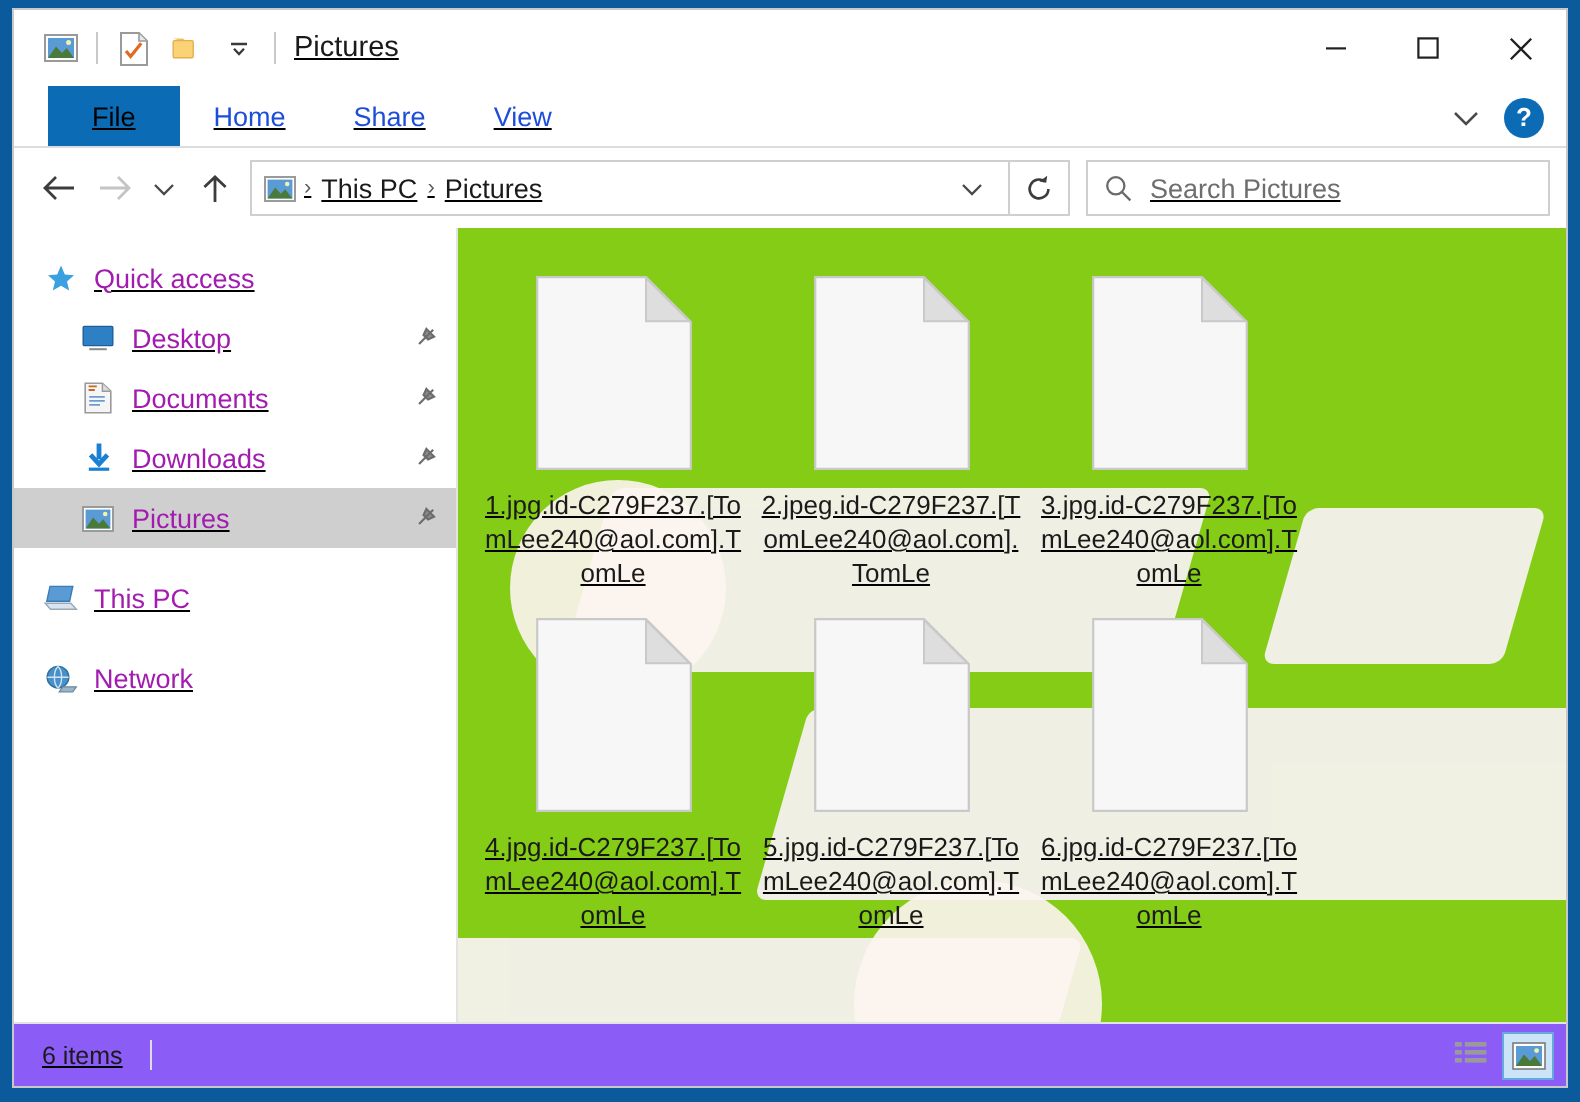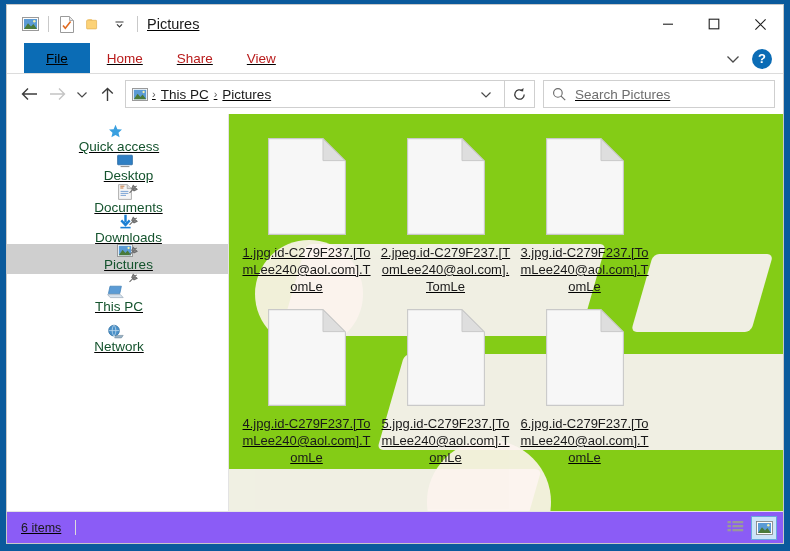--- a/index.html
+++ b/index.html
@@ -53,21 +53,21 @@
   #ribbon {
     height: 31px; min-height: 31px;
     display: flex; align-items: stretch;
     background: #ffffff;
     border-bottom: 1px solid #dcdcdc;
     position: relative;
   }
   .tab {
     display: flex; align-items: center; justify-content: center;
     padding: 0 17px;
-    font-size: 13.5px; color: #b91c1c;
+    font-size: 13.5px; color: #1d4ed8;
     white-space: nowrap;
   }
   .tab.file {
     background: #0b6cb5; color: #000000;
     margin-left: 17px;
     padding: 0 22px;
   }
   #ribbon-right {
     position: absolute; right: 6px; top: 0;
     height: 31px; display: flex; align-items: center; gap: 6px;
@@ -146,23 +146,22 @@
     width: 222px; min-width: 222px;
     background: #ffffff;
     border-right: 1px solid #e3e3e3;
     padding-top: 10px;
     position: relative; z-index: 2;
     overflow: hidden;
   }
   .nav-item {
     height: 30px; display: flex; align-items: center;
     padding-right: 10px;
-    font-size: 13.5px; color: #14532d;
+    font-size: 13.5px; color: #a21caf;
     white-space: nowrap;
-    flex-direction: column;
   }
   .nav-item.selected { background: #cfcfcf; }
   .nav-icon {
     width: 20px; min-width: 20px; height: 18px;
     display: flex; align-items: center; justify-content: center;
     margin-right: 7px;
   }
   .nav-label { flex: 1; }
   .pin {
     color: #6d6d6d; font-size: 13px;

